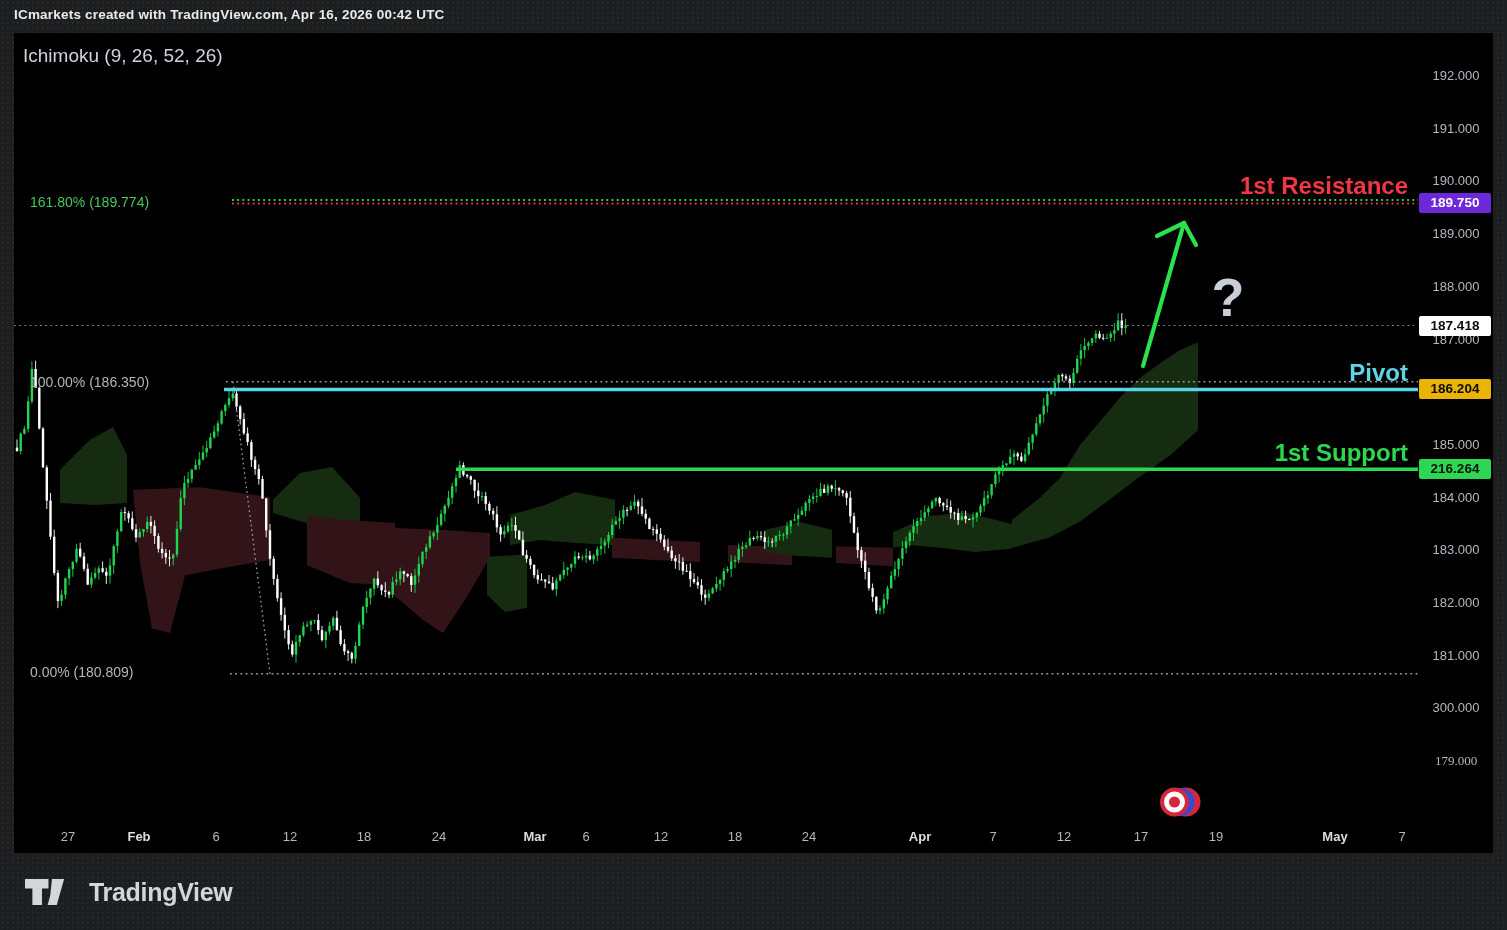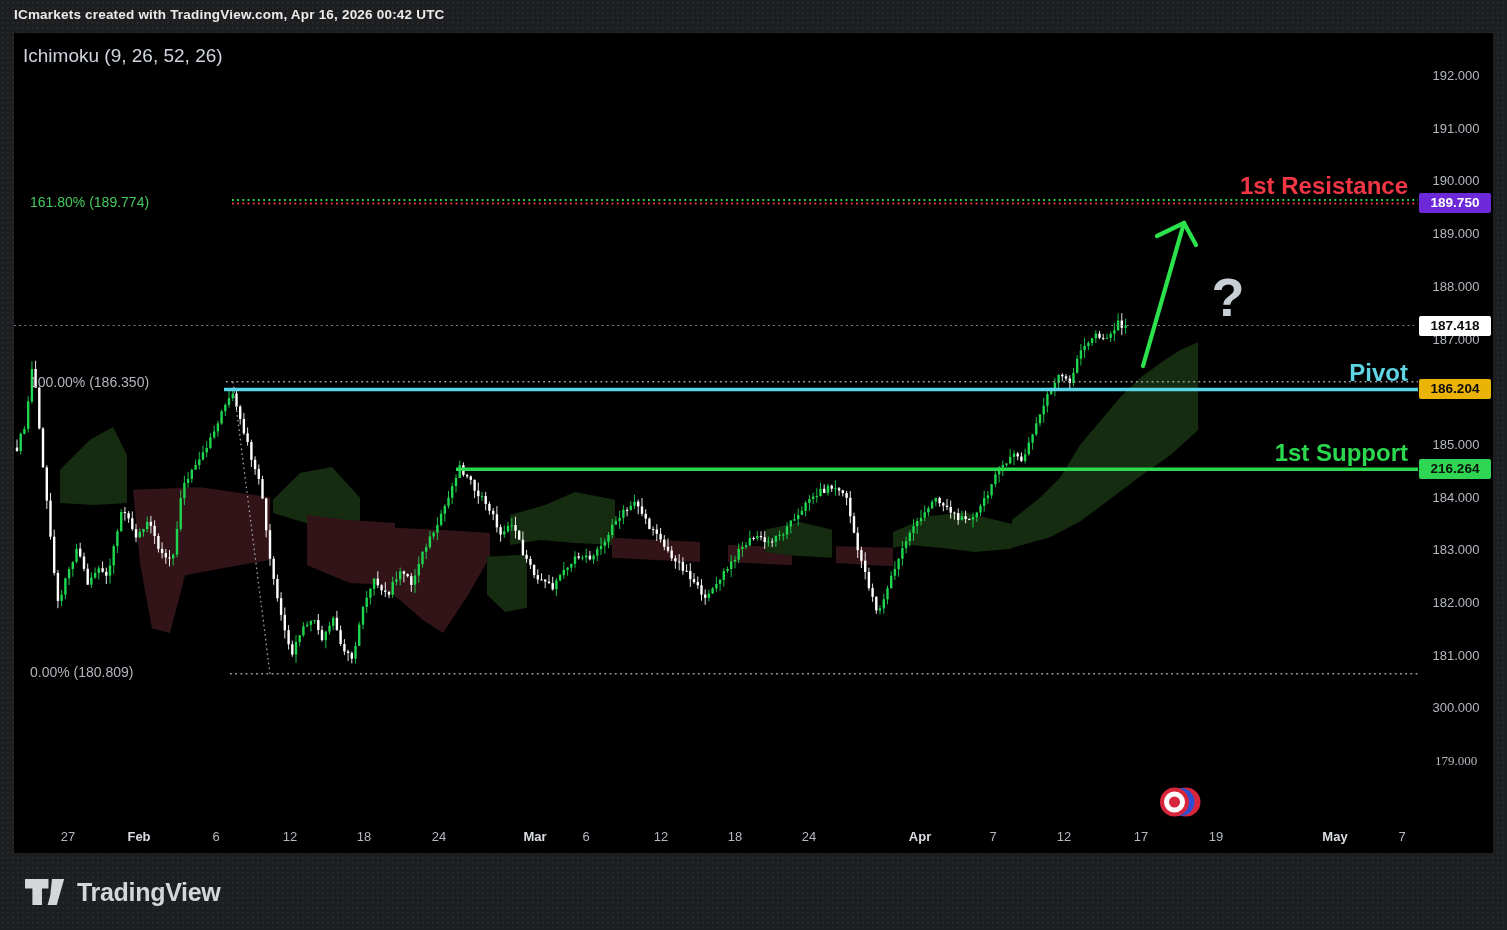--- a/index.html
+++ b/index.html
@@ -28,21 +28,21 @@
   .annot-support{top:443px;color:#2bd94f;}
   .qmark{position:absolute;left:1204px;top:266px;width:48px;text-align:center;font-size:54px;font-weight:900;color:#c9cfd6;}
   .y-axis{position:absolute;left:1419px;top:33px;width:74px;height:820px;}
   .y-tick{position:absolute;left:0;width:74px;text-align:center;font-size:13px;color:#b4b8c0;}
   .tags{position:absolute;left:0;top:0;}
   .price-tag{position:absolute;left:1419px;width:72px;height:20px;line-height:20px;text-align:center;
     font-size:13.5px;font-weight:bold;border-radius:2px;}
   .x-axis{position:absolute;left:0;top:829px;width:1507px;height:20px;}
   .x-tick{position:absolute;transform:translateX(-50%);font-size:13px;color:#b4b8c0;white-space:nowrap;}
   .x-tick.month{font-weight:bold;color:#dadde2;}
-  .footer-logo{position:absolute;left:25px;top:874px;display:flex;align-items:center;gap:12px;}
+  .footer-logo{position:absolute;left:25px;top:874px;display:flex;align-items:center;gap:24px;}
   .footer-logo-text{font-size:25px;font-weight:bold;color:#d4d6d9;letter-spacing:-0.3px;}
 </style>
 </head>
 <body>
 
 <div class="topbar">
   <div class="topbar-title">ICmarkets created with TradingView.com, Apr 16, 2026 00:42 UTC</div>
 </div>
 
 <div class="panel"></div>

